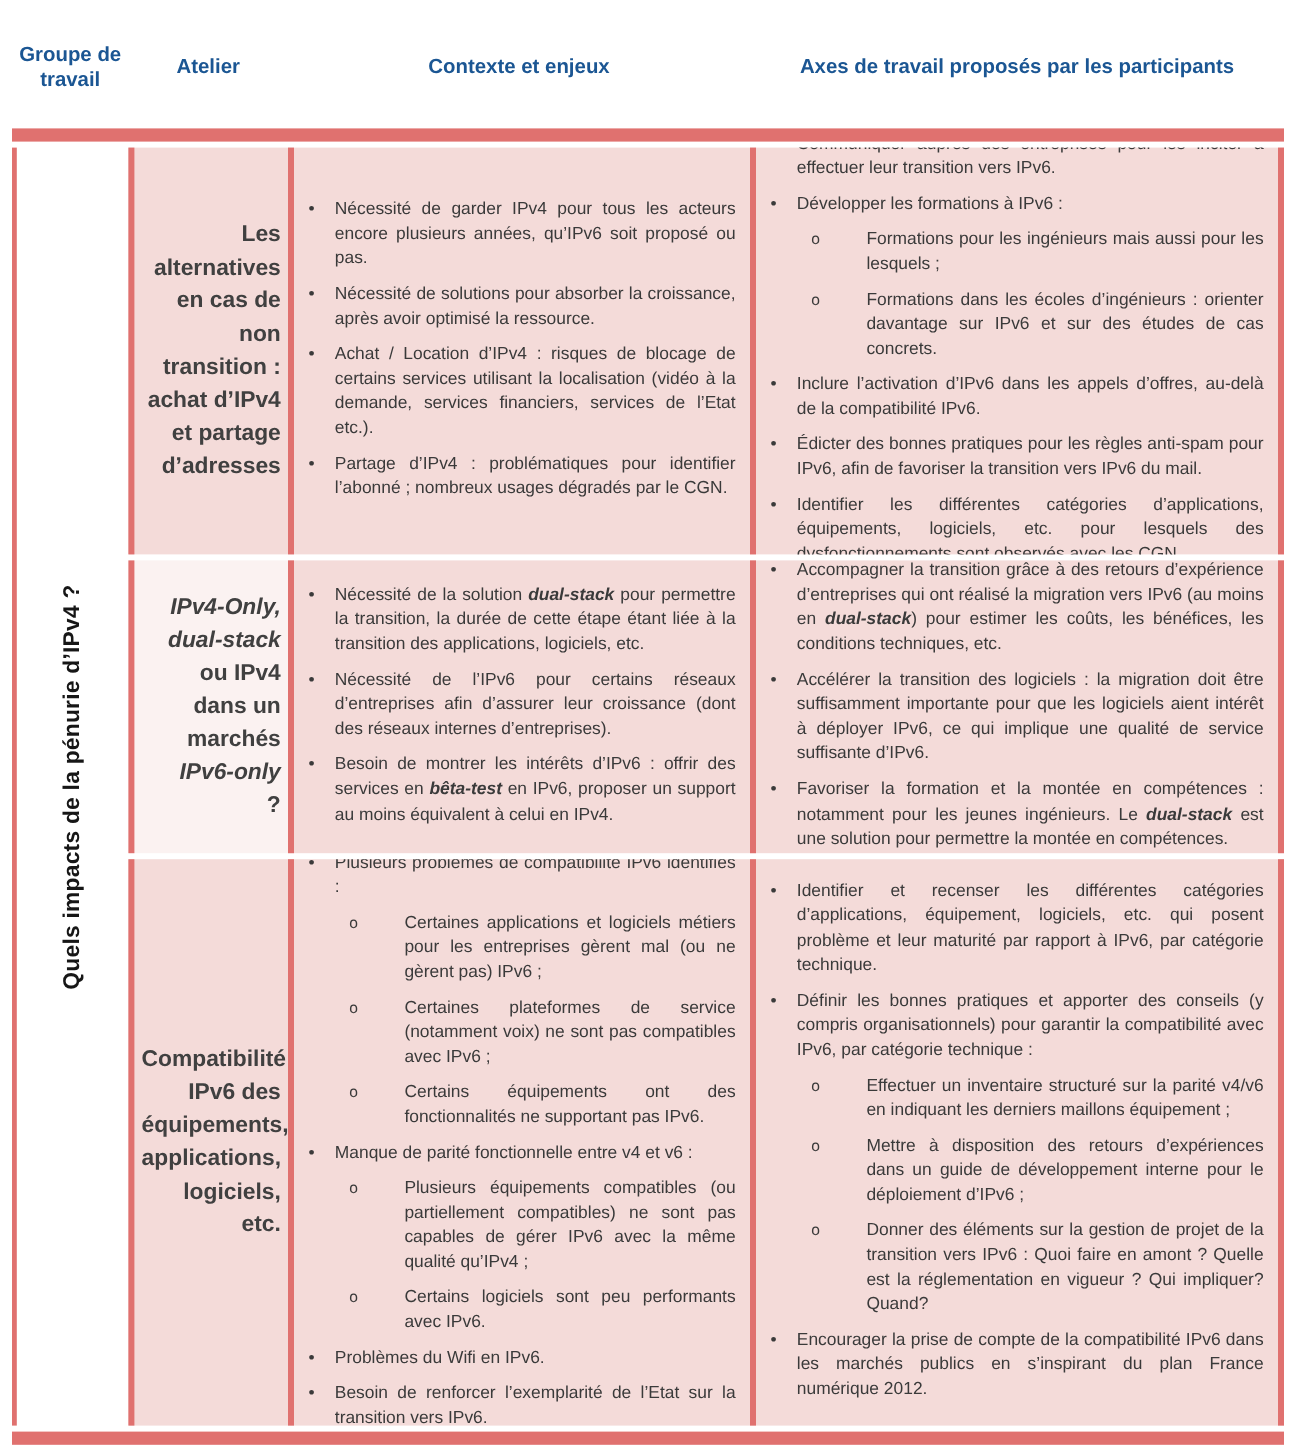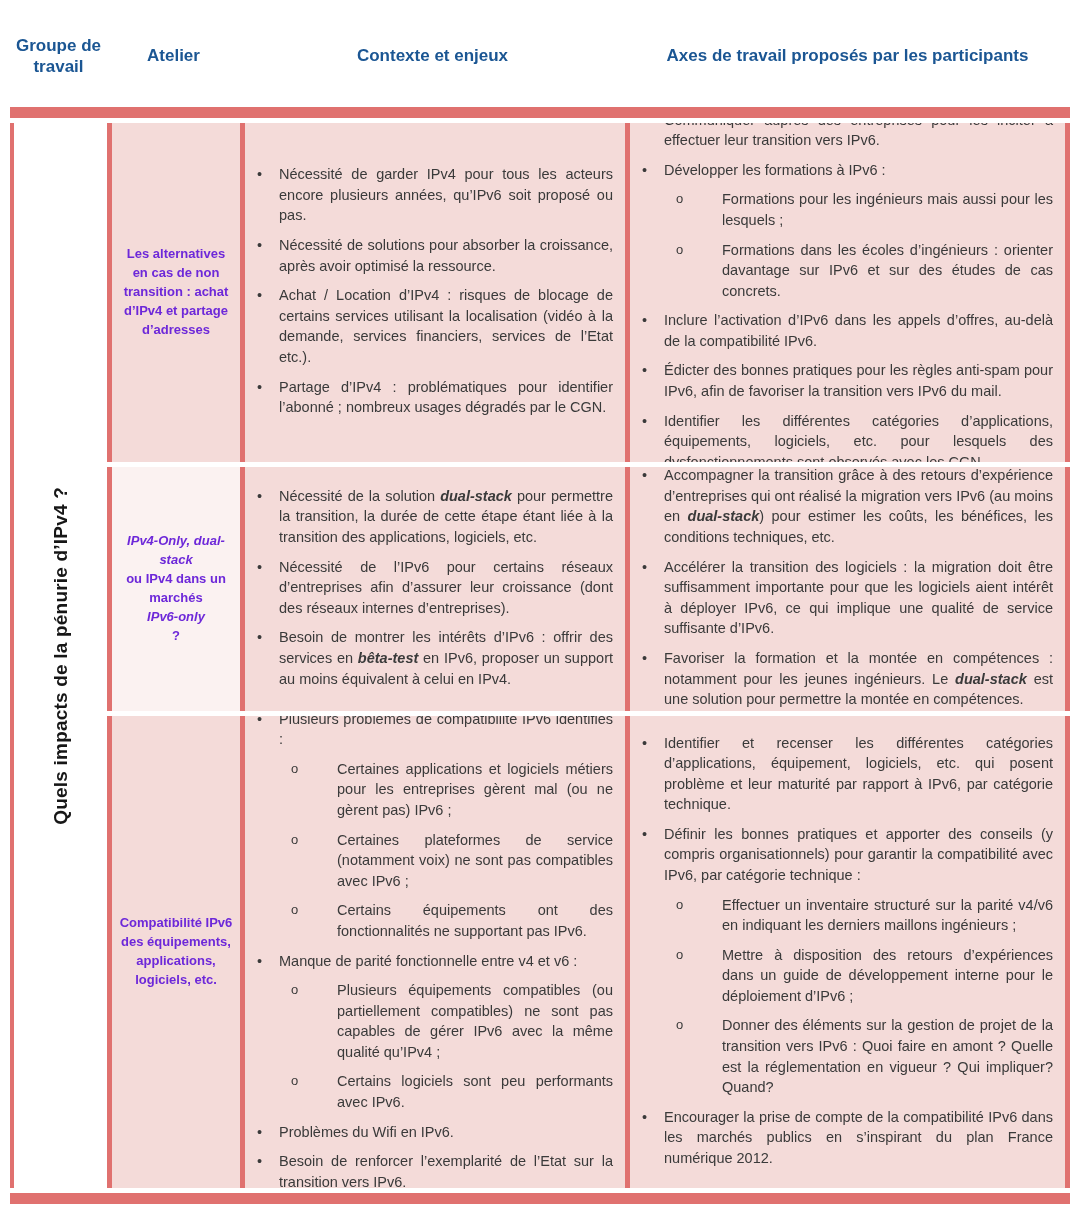--- a/index.html
+++ b/index.html
@@ -47,22 +47,22 @@
     display:flex;flex-direction:column;justify-content:center;
     padding:10px 12px;overflow:hidden;
   }
   .cell.c4{border-right:5px solid #e0716f;grid-column:4;}
   .cell.c2{grid-column:2;}
   .cell.c3{grid-column:3;}
   .r1{grid-row:3;} .r2{grid-row:4;} .r3{grid-row:5;}
   .cell.light{background:#fbf2f1;}
   
   .cell.atelier{
-    text-align:center;font-weight:bold;color:#6d28d9;
-    font-size:13px;line-height:1.45;padding:6px 6px;
+    text-align:right;font-weight:bold;color:#404040;
+    font-size:19px;line-height:1.45;padding:6px 6px;
   }
   
   .item{display:flex;align-items:flex-start;margin:3px 0 6px 0;}
   .item .mk{flex:0 0 22px;color:#3a3a3a;font-size:14.5px;line-height:1.42;}
   .item .tx{flex:1;text-align:justify;font-size:14.5px;line-height:1.42;}
   .item.l2{padding-left:34px;}
   .item.l2 .mk{flex:0 0 46px;font-size:13px;padding-top:1px;}
   .it{font-style:italic;font-weight:bold;}
 </style>
 </head>
@@ -214,21 +214,21 @@
         <div class="item l1">
           <span class="mk">•</span>
           <div class="tx"><span>Identifier et recenser les différentes catégories d’applications, équipement, logiciels, etc. qui posent problème et leur maturité par rapport à IPv6, par catégorie technique.</span></div>
         </div>
         <div class="item l1">
           <span class="mk">•</span>
           <div class="tx"><span>Définir les bonnes pratiques et apporter des conseils (y compris organisationnels) pour garantir la compatibilité avec IPv6, par catégorie technique :</span></div>
         </div>
         <div class="item l2">
           <span class="mk">o</span>
-          <div class="tx"><span>Effectuer un inventaire structuré sur la parité v4/v6 en indiquant les derniers maillons ingénieurs ;</span></div>
+          <div class="tx"><span>Effectuer un inventaire structuré sur la parité v4/v6 en indiquant les derniers maillons équipement ;</span></div>
         </div>
         <div class="item l2">
           <span class="mk">o</span>
           <div class="tx"><span>Mettre à disposition des retours d’expériences dans un guide de développement interne pour le déploiement d’IPv6 ;</span></div>
         </div>
         <div class="item l2">
           <span class="mk">o</span>
           <div class="tx"><span>Donner des éléments sur la gestion de projet de la transition vers IPv6 : Quoi faire en amont ? Quelle est la réglementation en vigueur ? Qui impliquer? Quand?</span></div>
         </div>
         <div class="item l1">

